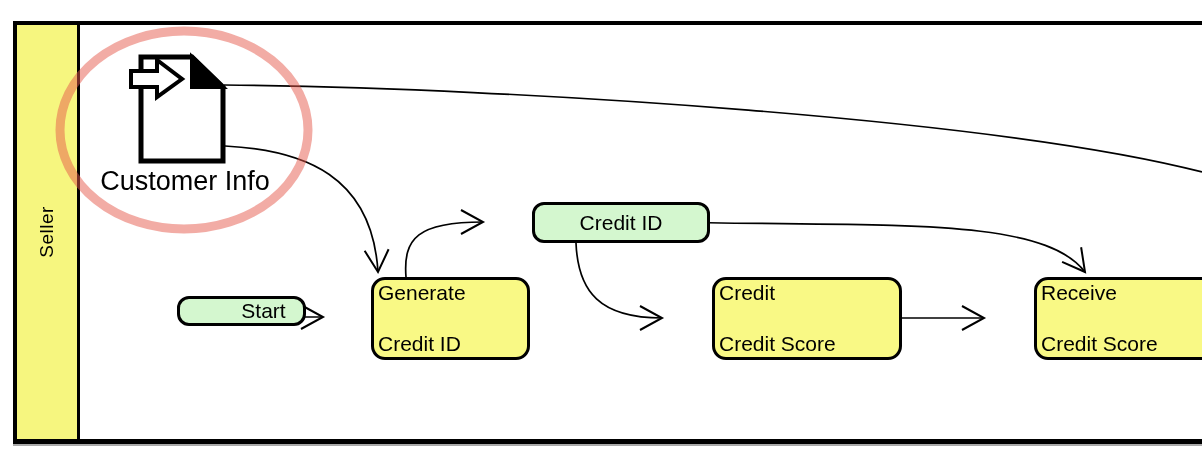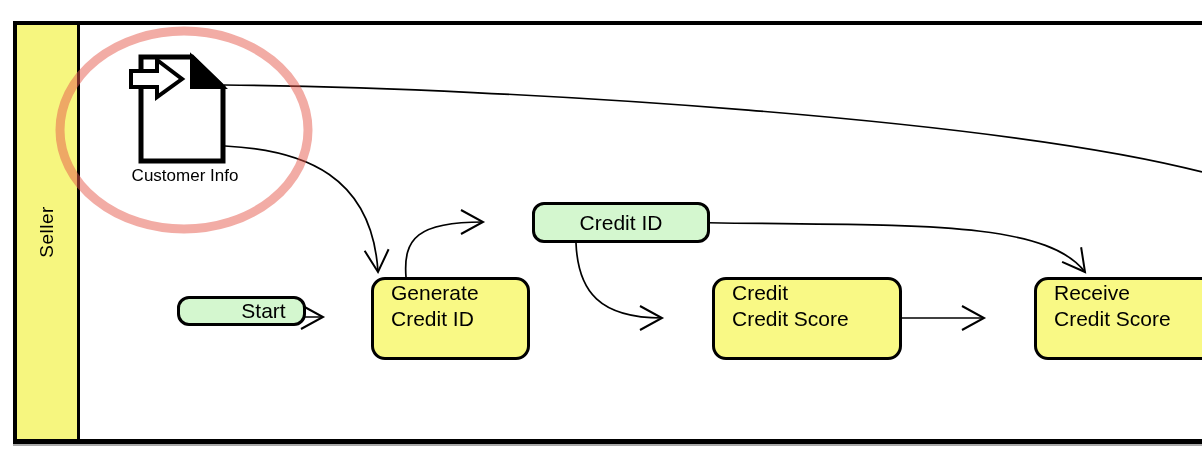--- a/index.html
+++ b/index.html
@@ -21,23 +21,23 @@
   .lane-label{transform:rotate(-90deg);white-space:nowrap;font-size:19px;letter-spacing:.5px;color:#000;}
   .page-edge{position:absolute;left:13px;top:444px;width:1189px;height:2px;background:#a9a9a9;}
 
   
   svg.wires{position:absolute;left:0;top:0;z-index:1;}
 
   
   .node{position:absolute;z-index:2;border:3px solid var(--stroke);color:#000;margin-left:44px;}
   .event{background:var(--event-fill);border-radius:12px;display:flex;align-items:center;justify-content:center;
          font-size:21px;}
-  .task{background:var(--task-fill);border-radius:14px;display:flex;flex-direction:column;justify-content:flex-start;
-        padding-left:17px;font-size:21px;line-height:26px;}
-  .artifact-label{position:absolute;z-index:2;text-align:center;font-size:17px;color:#000;}
+  .task{background:var(--task-fill);border-radius:14px;display:flex;flex-direction:column;justify-content:space-between;
+        padding-left:4px;font-size:21px;line-height:26px;}
+  .artifact-label{position:absolute;z-index:2;text-align:center;font-size:27px;color:#000;}
 </style>
 </head>
 <body>
 
 <div class="canvas">
 
   <div class="pool-border" style="left:13px;top:21px;width:1189px;height:4px;"></div>
   <div class="pool-border" style="left:13px;top:439px;width:1189px;height:5px;"></div>
   <div class="pool-border" style="left:13px;top:21px;width:4px;height:423px;"></div>
   <div class="lane-band">

